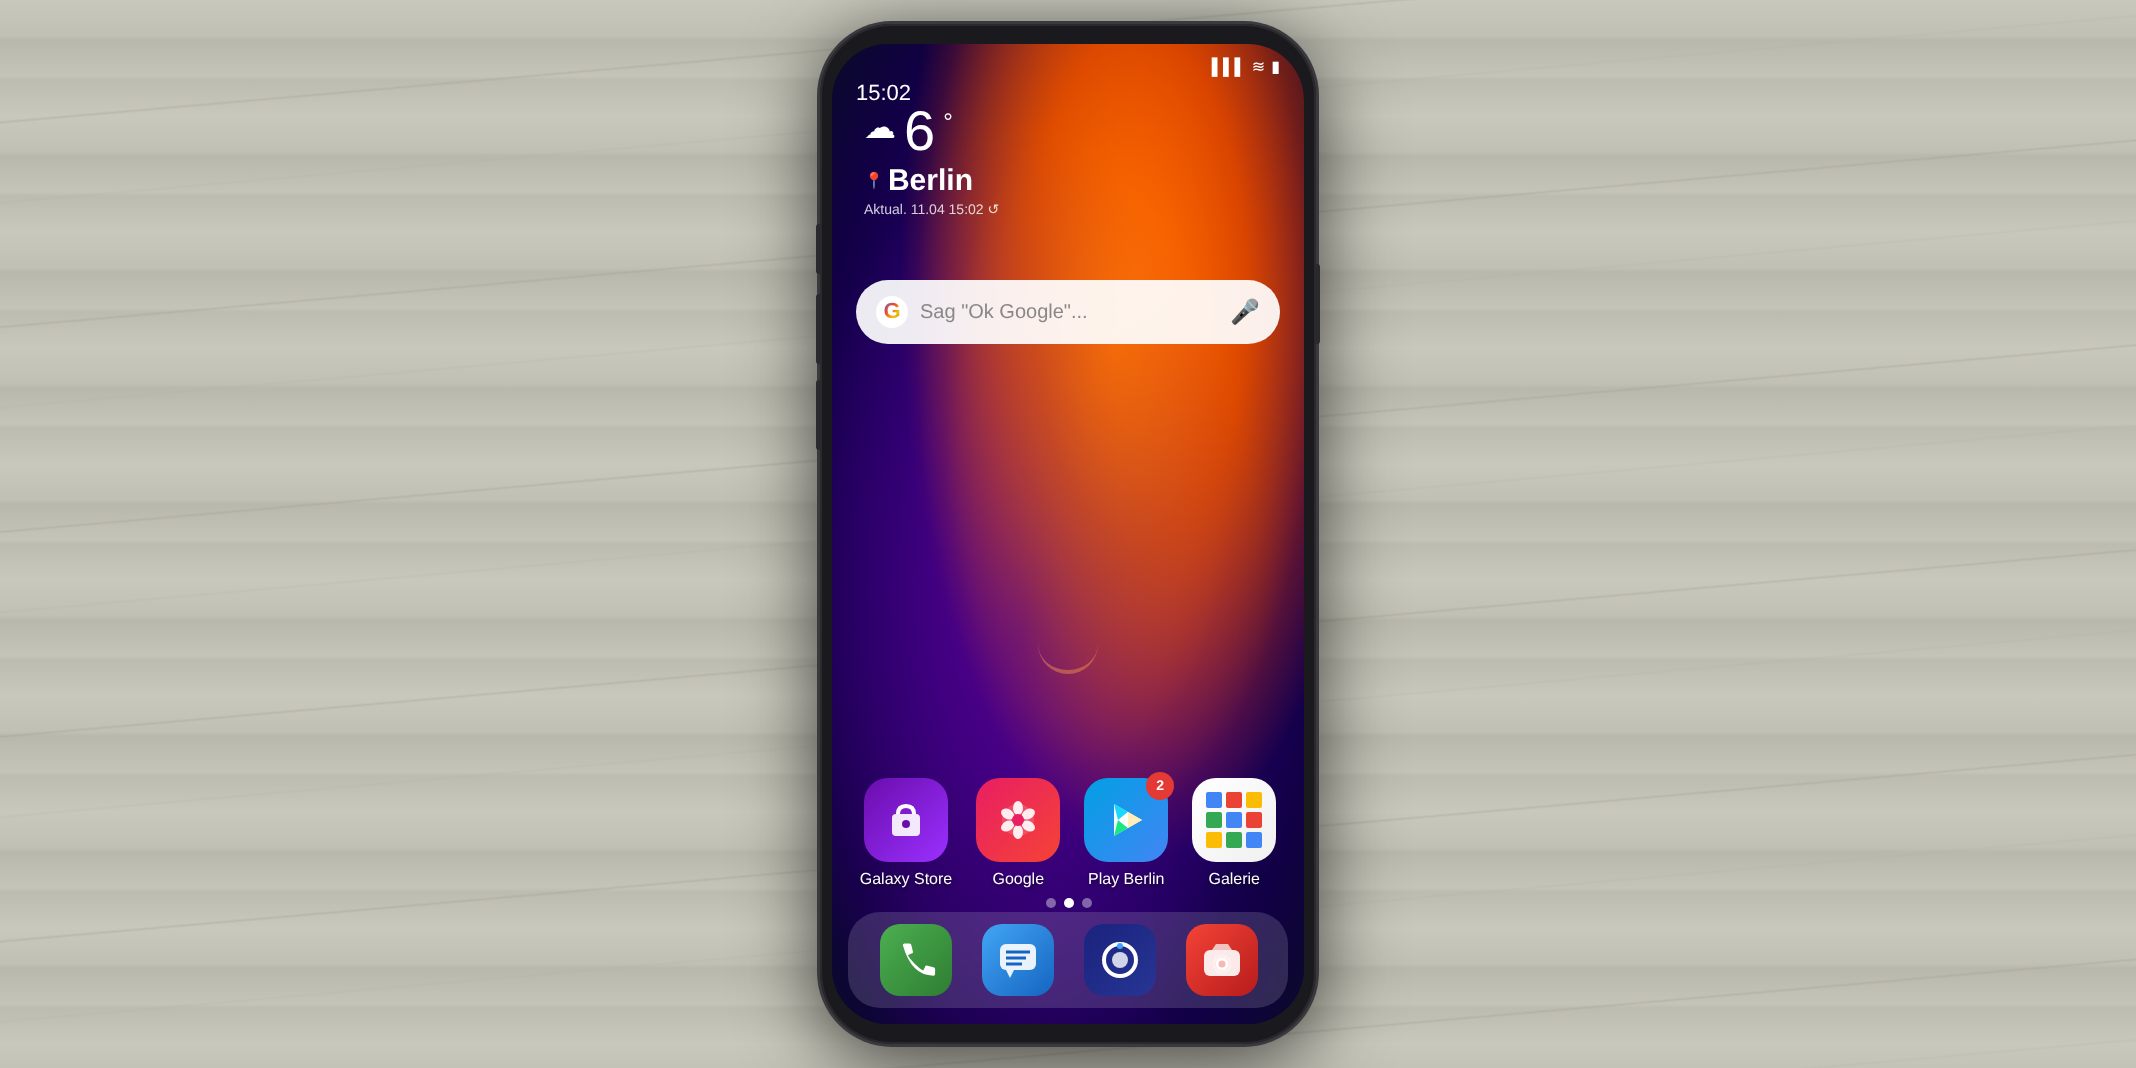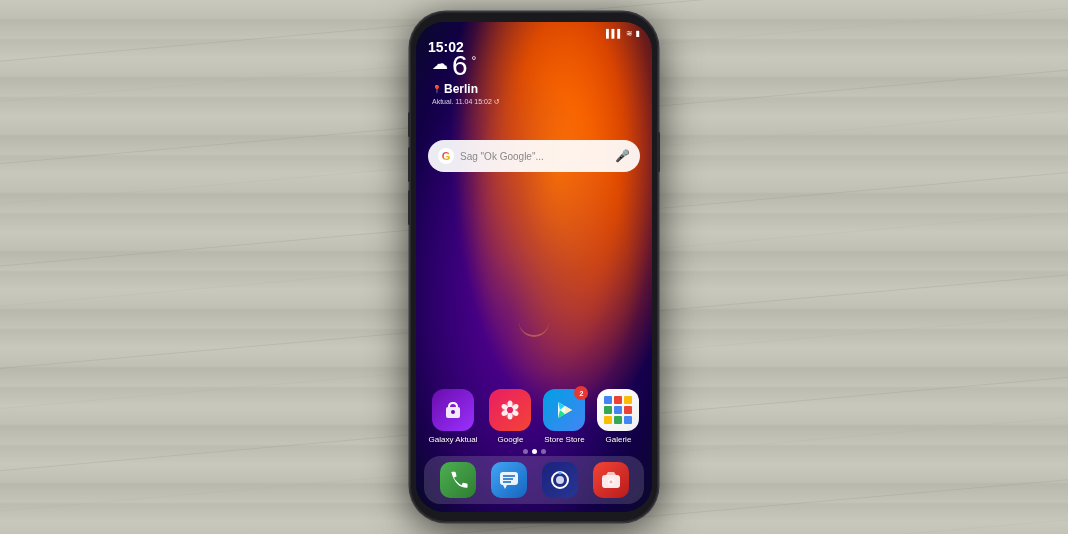--- a/index.html
+++ b/index.html
@@ -95,22 +95,22 @@
       height: 22px;
       display: flex;
       align-items: center;
       justify-content: space-between;
       padding: 0 12px;
       z-index: 20;
     }
 
     .status-time {
       color: white;
-      font-size: 14px;
-      font-weight: 700;
+      font-size: 11px;
+      font-weight: 400;
       margin-top: 28px;
     }
 
     .status-icons {
       display: flex;
       gap: 3px;
       align-items: center;
     }
 
     .status-icon {
@@ -155,21 +155,21 @@
       align-items: center;
       gap: 2px;
       margin-top: 2px;
     }
 
     .location-dot {
       font-size: 8px;
     }
 
     .location-name {
-      font-size: 12px;
+      font-size: 15px;
       font-weight: 600;
     }
 
     .weather-update {
       font-size: 7px;
       opacity: 0.8;
       margin-top: 2px;
     }
 
     
@@ -484,21 +484,21 @@
       <div class="app-grid">
 
         <div class="app-item">
           <div class="app-icon icon-galaxy">
             <svg width="22" height="22" viewBox="0 0 22 22">
               <rect x="4" y="8" width="14" height="11" rx="2" fill="white" opacity="0.9"></rect>
               <path d="M7 8 Q7 4 11 4 Q15 4 15 8" stroke="white" stroke-width="2" fill="none"></path>
               <circle cx="11" cy="13" r="2" fill="#6a0dad"></circle>
             </svg>
           </div>
-          <span class="app-label">Galaxy Aktual</span>
+          <span class="app-label">Galaxy Store</span>
         </div>
 
         <div class="app-item">
           <div class="app-icon icon-galerie">
             <svg width="22" height="22" viewBox="0 0 22 22">
               <circle cx="11" cy="11" r="8" fill="white" opacity="0.15"></circle>
 
               <ellipse cx="11" cy="5" rx="2.5" ry="3.5" fill="white" opacity="0.9"></ellipse>
               <ellipse cx="11" cy="5" rx="2.5" ry="3.5" fill="white" opacity="0.9" transform="rotate(60 11 11)"></ellipse>
               <ellipse cx="11" cy="5" rx="2.5" ry="3.5" fill="white" opacity="0.9" transform="rotate(120 11 11)"></ellipse>
@@ -516,21 +516,21 @@
             <div class="app-badge">2</div>
             <svg width="22" height="22" viewBox="0 0 22 22">
               <polygon points="5,3 19,11 5,19" fill="white" opacity="0.95"></polygon>
 
               <polygon points="5,3 12,7 7,11" fill="#01d4fa" opacity="0.9"></polygon>
               <polygon points="12,7 19,11 12,15" fill="#ffbc00" opacity="0.9"></polygon>
               <polygon points="7,11 12,15 5,19" fill="#00e676" opacity="0.9"></polygon>
               <polygon points="12,7 19,11 12,15 7,11" fill="white" opacity="0.7"></polygon>
             </svg>
           </div>
-          <span class="app-label">Store Store</span>
+          <span class="app-label">Play Berlin</span>
         </div>
 
         <div class="app-item">
           <div class="app-icon icon-google">
             <div class="google-grid">
               <div class="google-dot" style="background:#4285f4;"></div>
               <div class="google-dot" style="background:#ea4335;"></div>
               <div class="google-dot" style="background:#fbbc05;"></div>
               <div class="google-dot" style="background:#34a853;"></div>
               <div class="google-dot" style="background:#4285f4;"></div>

